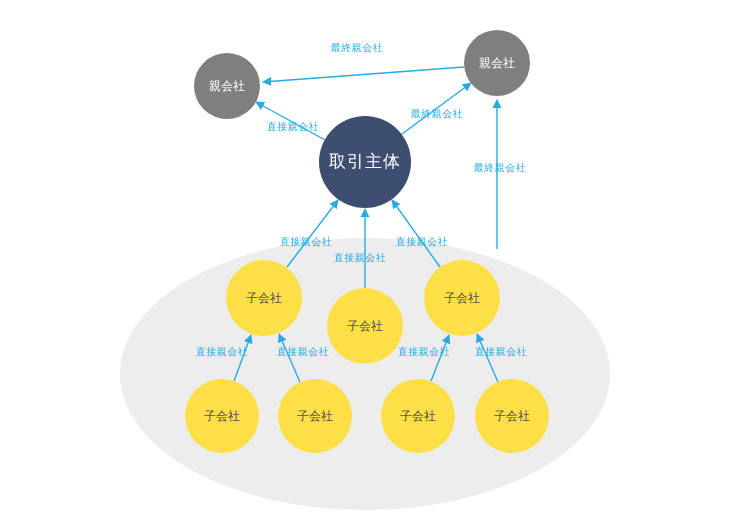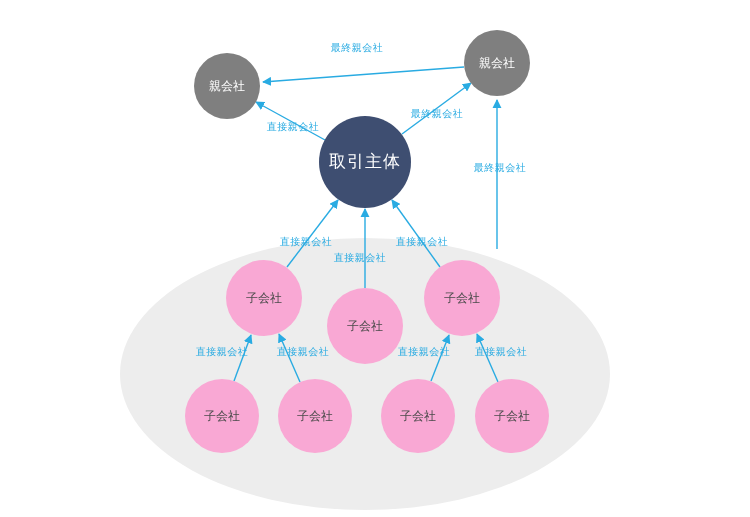--- a/index.html
+++ b/index.html
@@ -17,21 +17,21 @@
     position: absolute;
     border-radius: 50%;
     display: flex;
     align-items: center;
     justify-content: center;
     text-align: center;
     line-height: 1.2;
   }
   .node-subject { background: #3e4e71; color: #ffffff; font-size: 17px; letter-spacing: 1px; }
   .node-parent  { background: #7f7f7f; color: #ffffff; font-size: 12px; }
-  .node-sub     { background: #f9a8d4; color: #4a4a4a; font-size: 12px; }
+  .node-sub     { background: #fde047; color: #4a4a4a; font-size: 12px; }
   .edge { stroke: #29abe2; stroke-width: 1.4; fill: none; }
   .edge-label {
     position: absolute;
     transform: translate(-50%, -50%);
     color: #29abe2;
     font-size: 10px;
     font-weight: normal;
     white-space: nowrap;
     letter-spacing: 0.5px;
   }

